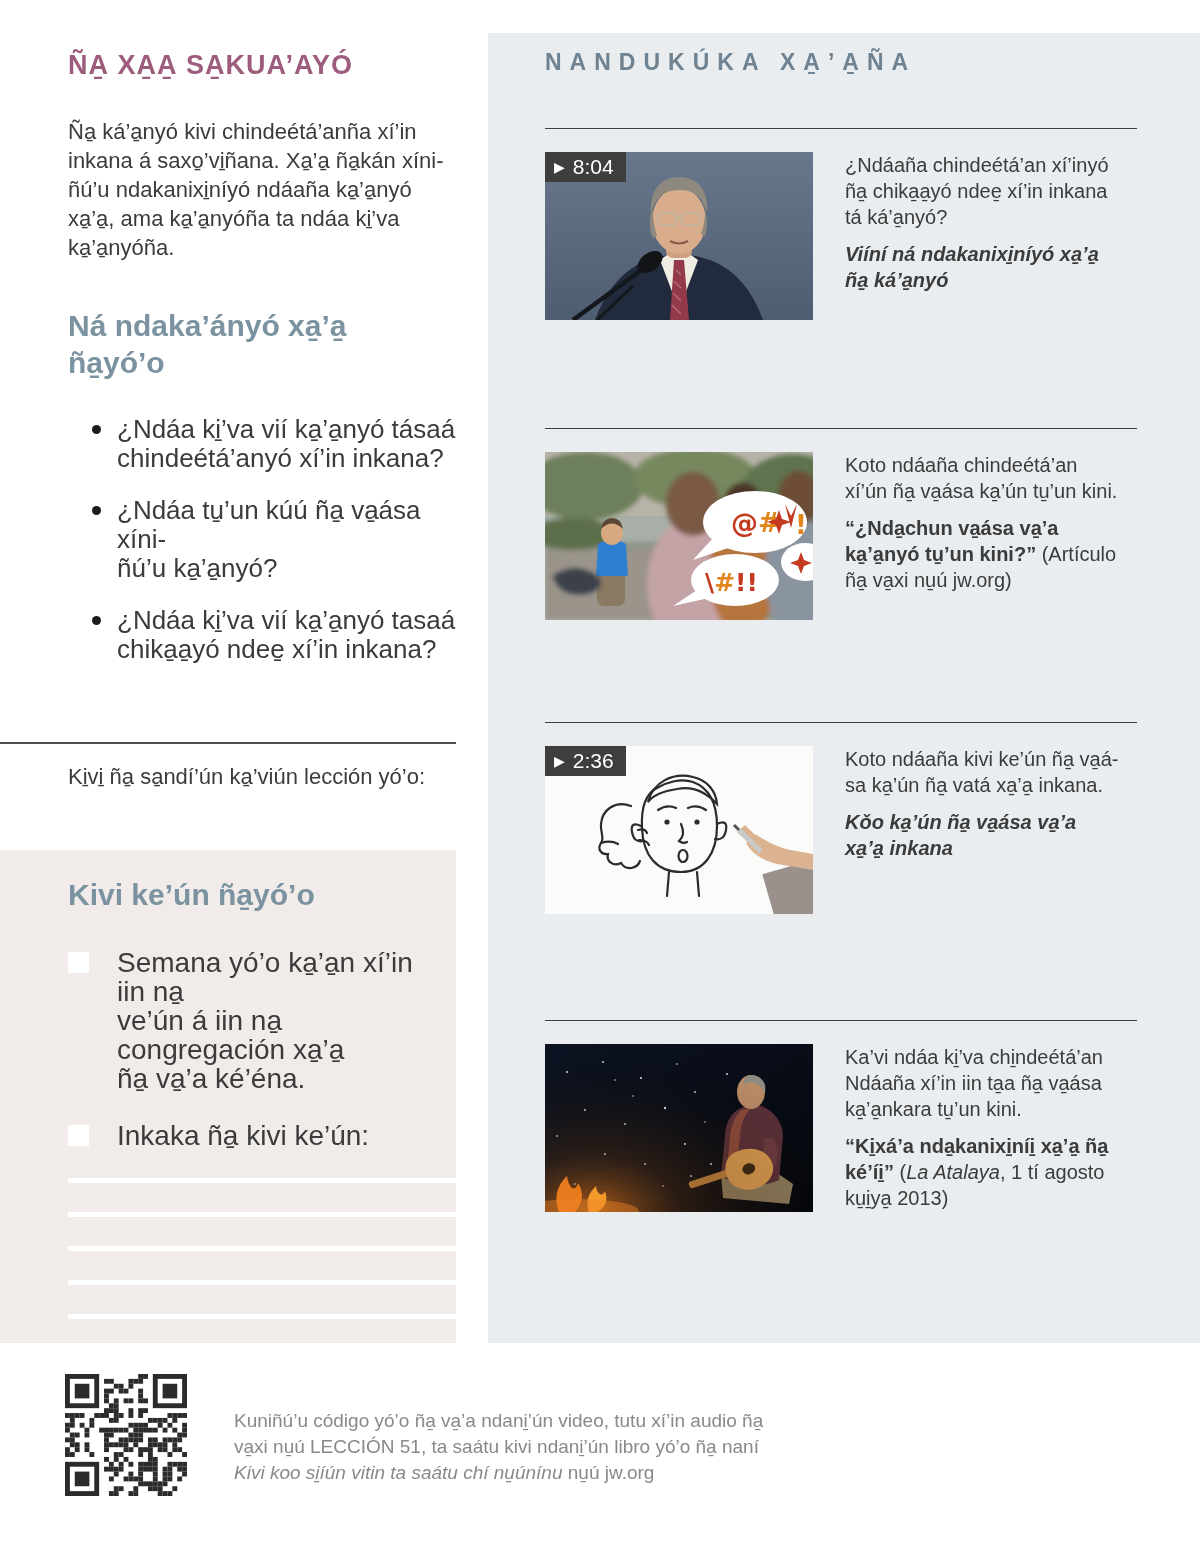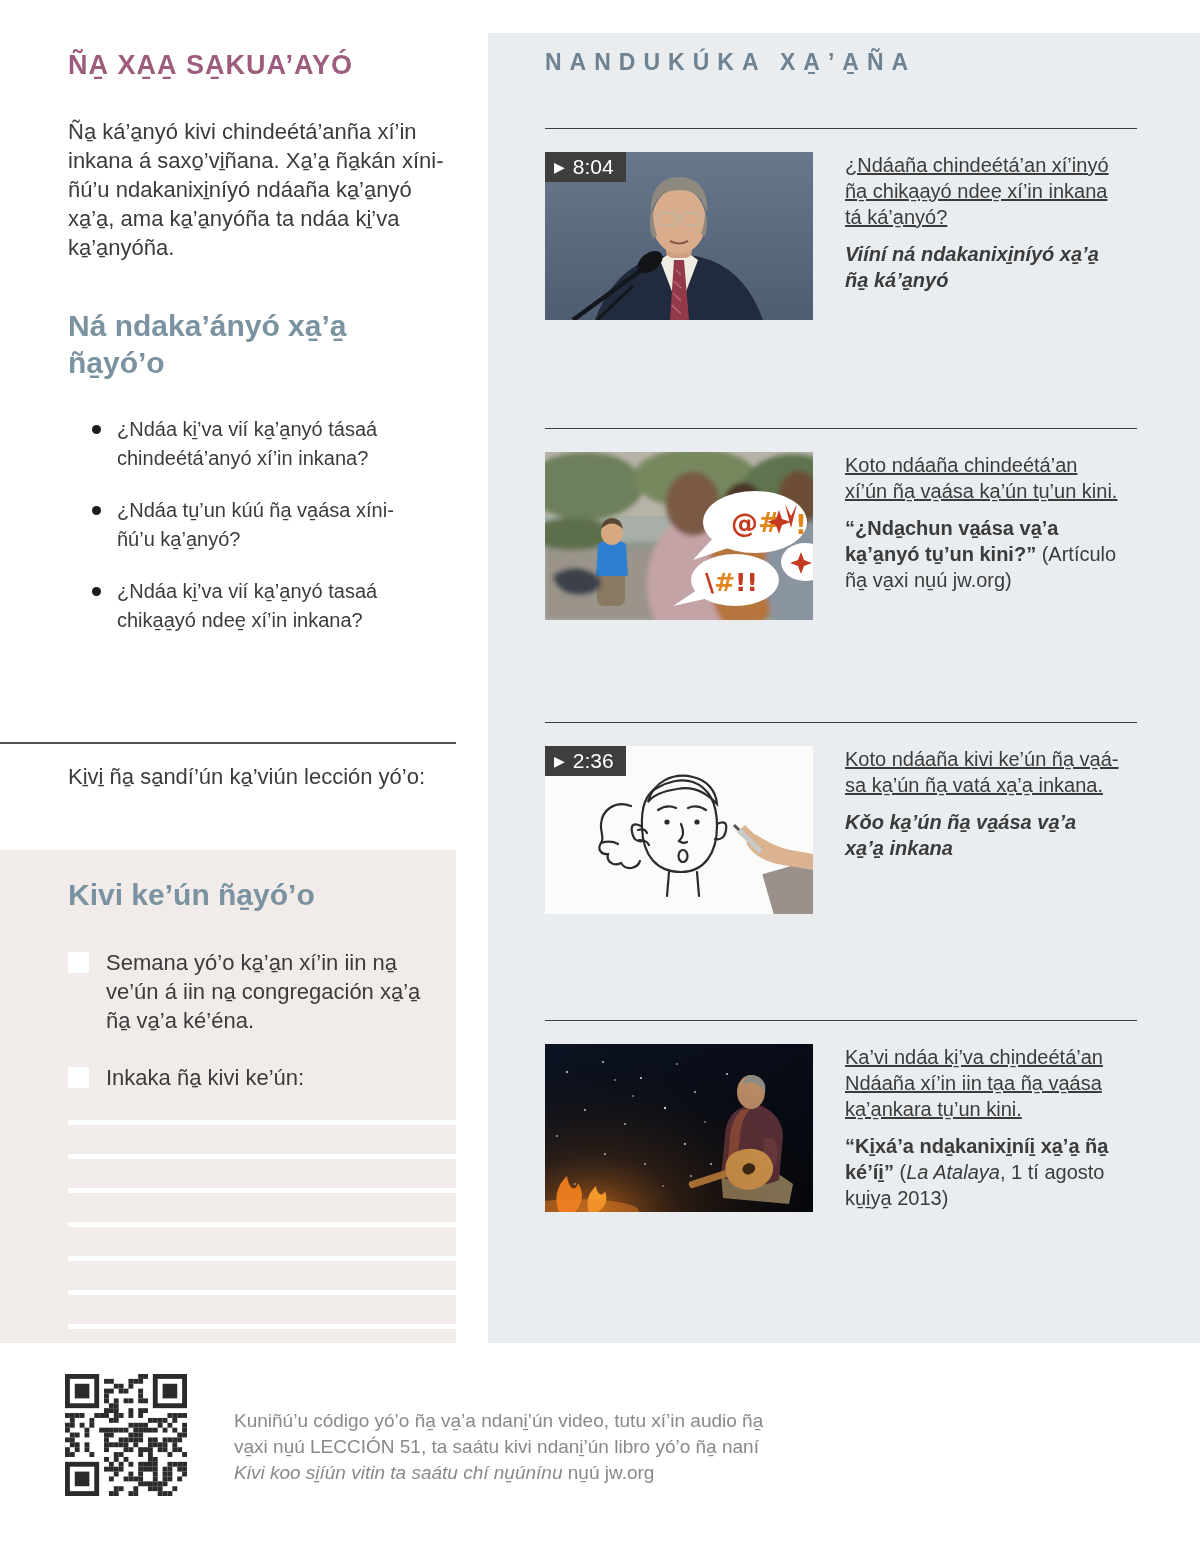--- a/index.html
+++ b/index.html
@@ -7,47 +7,47 @@
     position:relative;width:1200px;height:1543px;background:#ffffff;overflow:hidden;
     font-family:"Liberation Sans","DejaVu Sans",sans-serif;color:#3b3b3b;
   }
   .pre{white-space:pre-line;}
   
   .left-col{position:absolute;left:68px;top:50px;width:392px;}
   .h1-title{margin:0 0 36px 0;font-size:27px;font-weight:700;letter-spacing:1px;color:#9d5c7d;}
   .intro{margin:0;font-size:22px;line-height:29px;color:#3b3b3b;}
   .h2-teal{margin:45px 0 0 0;font-size:30px;line-height:37px;font-weight:700;color:#7b93a0;}
   .bullet-list{list-style:none;margin:34px 0 0 24px;padding:0;}
-  .bullet-list li{display:flex;gap:16px;font-size:20px;line-height:29px;margin-bottom:23px;}
+  .bullet-list li{display:flex;gap:16px;font-size:26px;line-height:29px;margin-bottom:23px;}
   .bullet-dot{flex:none;width:9px;height:9px;border-radius:50%;background:#1c1c1c;margin-top:10px;}
   .left-rule{position:absolute;left:0;top:742px;width:456px;height:0;border-top:2px solid #4e4e4e;}
   .completion{position:absolute;left:68px;top:762px;width:392px;margin:0;font-size:22px;line-height:29px;}
   
   .todo-box{position:absolute;left:0;top:850px;width:456px;height:493px;background:#f1ece9;box-sizing:border-box;padding:28px 0 0 68px;}
   .todo-title{margin:0 0 36px 0;font-size:30px;font-weight:700;color:#7b93a0;}
-  .todo-item{display:flex;gap:17px;font-size:22px;line-height:29px;margin-bottom:28px;width:372px;}
+  .todo-item{display:flex;gap:28px;font-size:28px;line-height:29px;margin-bottom:28px;width:372px;}
   .todo-checkbox{flex:none;width:21px;height:21px;background:#ffffff;margin-top:4px;}
   .write-lines{margin-top:17px;width:388px;}
   .write-line{height:5px;background:#ffffff;margin-bottom:29px;}
   
   .right-panel{position:absolute;left:488px;top:33px;width:712px;height:1310px;background:#e9edf0;}
   .right-title{position:absolute;left:57px;top:16px;margin:0;font-size:23px;font-weight:700;letter-spacing:8px;color:#6e8291;}
   .entry{position:absolute;left:57px;width:592px;border-top:1.5px solid #3f3f3f;padding-top:23px;display:flex;gap:32px;}
   .entry-1{top:95px;}
   .entry-2{top:395px;}
   .entry-3{top:689px;}
   .entry-4{top:987px;}
   .thumb{position:relative;flex:none;width:268px;height:168px;overflow:hidden;cursor:pointer;background:#777;}
   .thumb svg{display:block;}
   .badge{position:absolute;left:0;top:0;background:#3e3e3e;color:#fff;display:flex;align-items:center;gap:8px;padding:4px 12px 5px 9px;}
   .badge .play{font-size:14px;line-height:1;}
   .badge .dur{font-size:21px;line-height:1;}
   .entry-text{width:300px;font-size:20px;line-height:26px;color:#3b3b3b;}
   .entry-text p{margin:0;}
-  .entry-text .lead{margin-bottom:11px;text-decoration:underline;}
+  .entry-text .lead{margin-bottom:11px;}
   .cta{font-weight:700;font-style:italic;}
   .ref b{font-weight:700;}
   
   .qr{position:absolute;left:65px;top:1374px;width:122px;height:122px;}
   .footer-text{position:absolute;left:218px;top:1392px;width:532px;margin:16px;font-size:19px;line-height:26px;color:#898989;}
   .footer-text i{font-style:italic;}
 </style>
 </head>
 <body>
 

